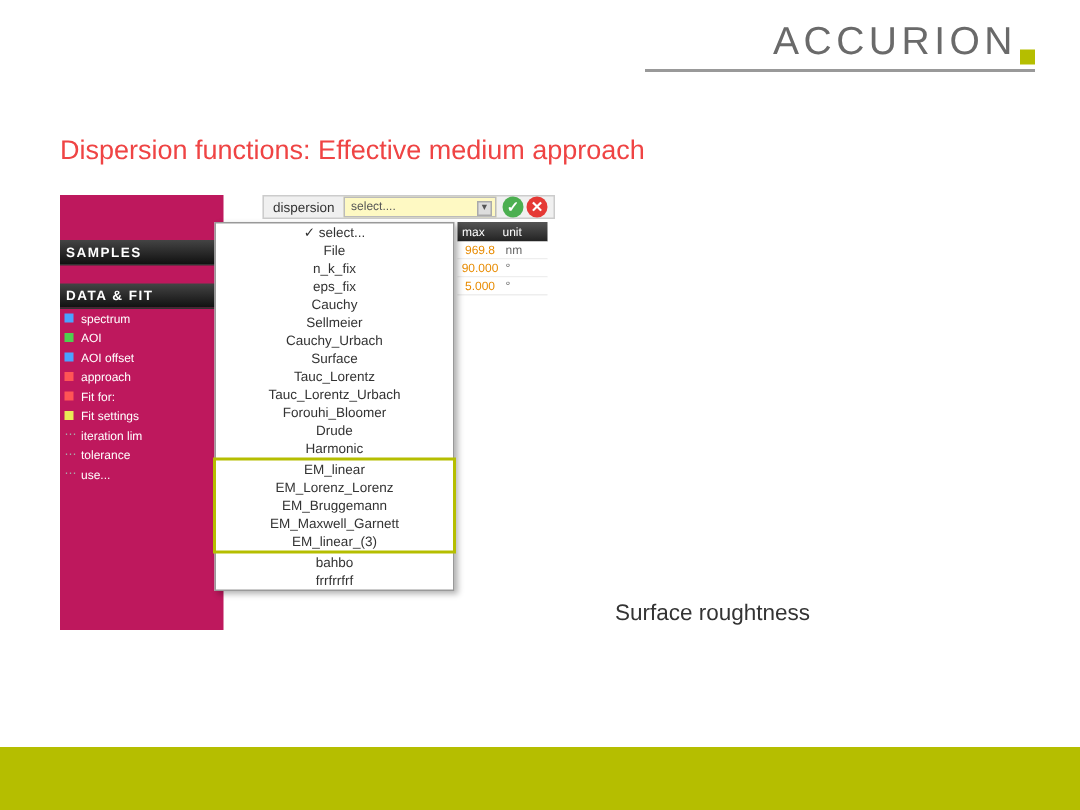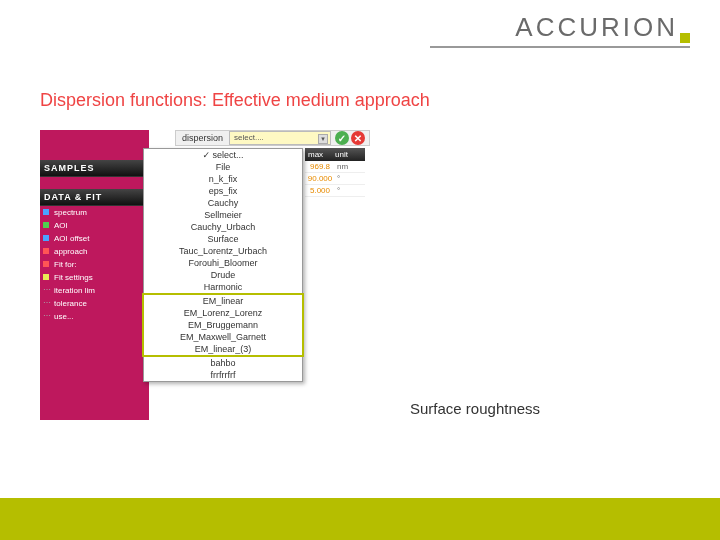--- a/index.html
+++ b/index.html
@@ -95,20 +95,21 @@
 
     <div class="dropdown">
       <div class="dd-item dd-check">select...</div>
       <div class="dd-item">File</div>
       <div class="dd-item">n_k_fix</div>
       <div class="dd-item">eps_fix</div>
       <div class="dd-item">Cauchy</div>
       <div class="dd-item">Sellmeier</div>
       <div class="dd-item">Cauchy_Urbach</div>
       <div class="dd-item">Surface</div>
+      <div class="dd-item">Tauc_Lorentz</div>
       <div class="dd-item">Tauc_Lorentz_Urbach</div>
       <div class="dd-item">Forouhi_Bloomer</div>
       <div class="dd-item">Drude</div>
       <div class="dd-item">Harmonic</div>
       <div class="em-highlight">
         <div class="dd-item">EM_linear</div>
         <div class="dd-item">EM_Lorenz_Lorenz</div>
         <div class="dd-item">EM_Bruggemann</div>
         <div class="dd-item">EM_Maxwell_Garnett</div>
         <div class="dd-item">EM_linear_(3)</div>

